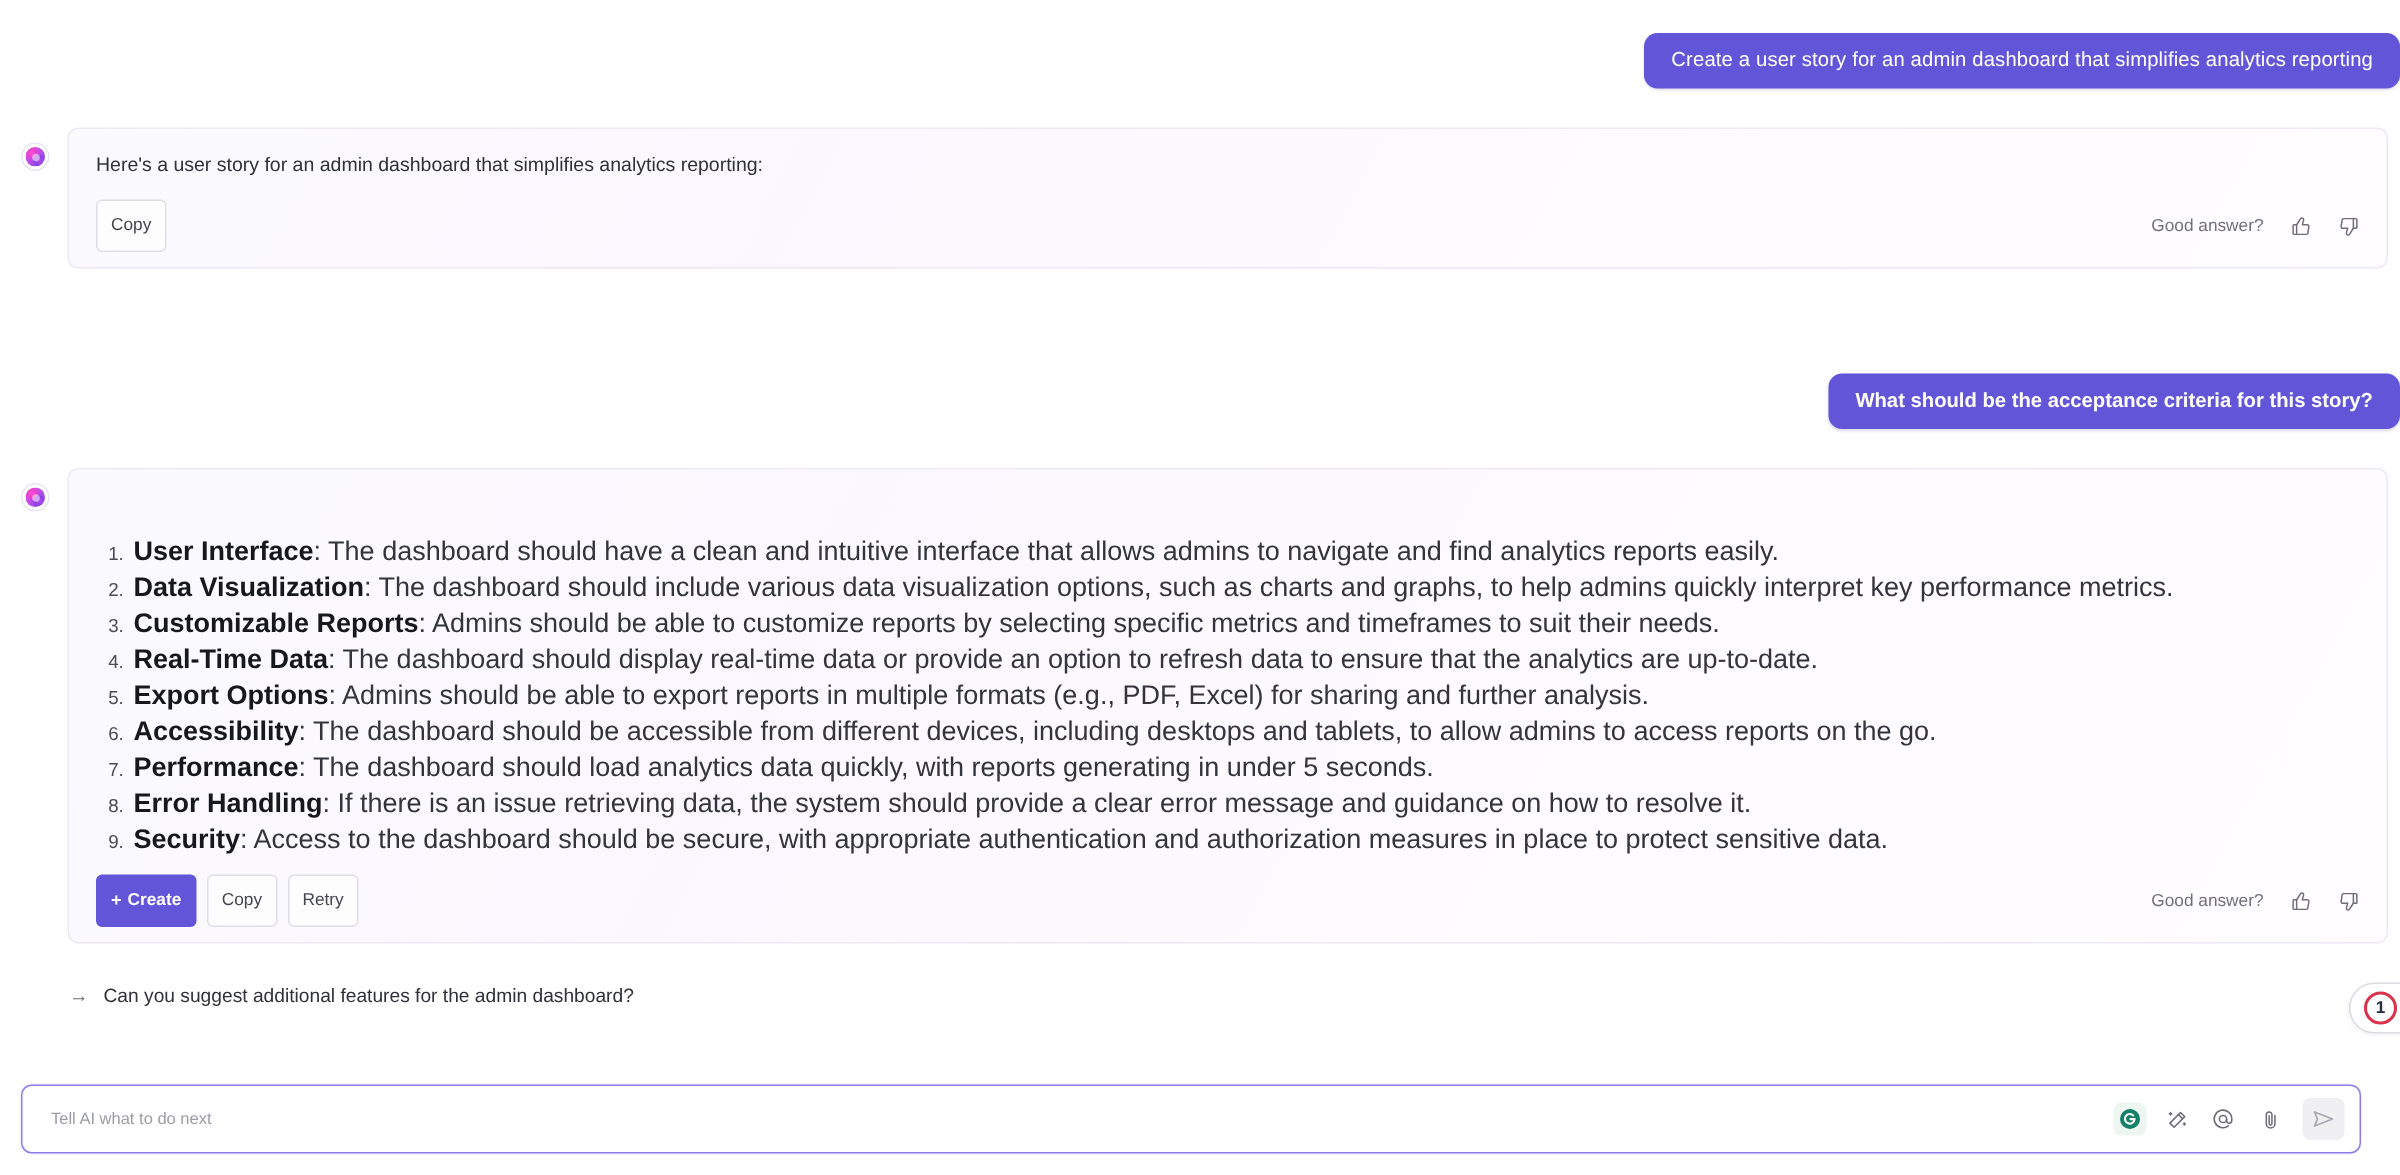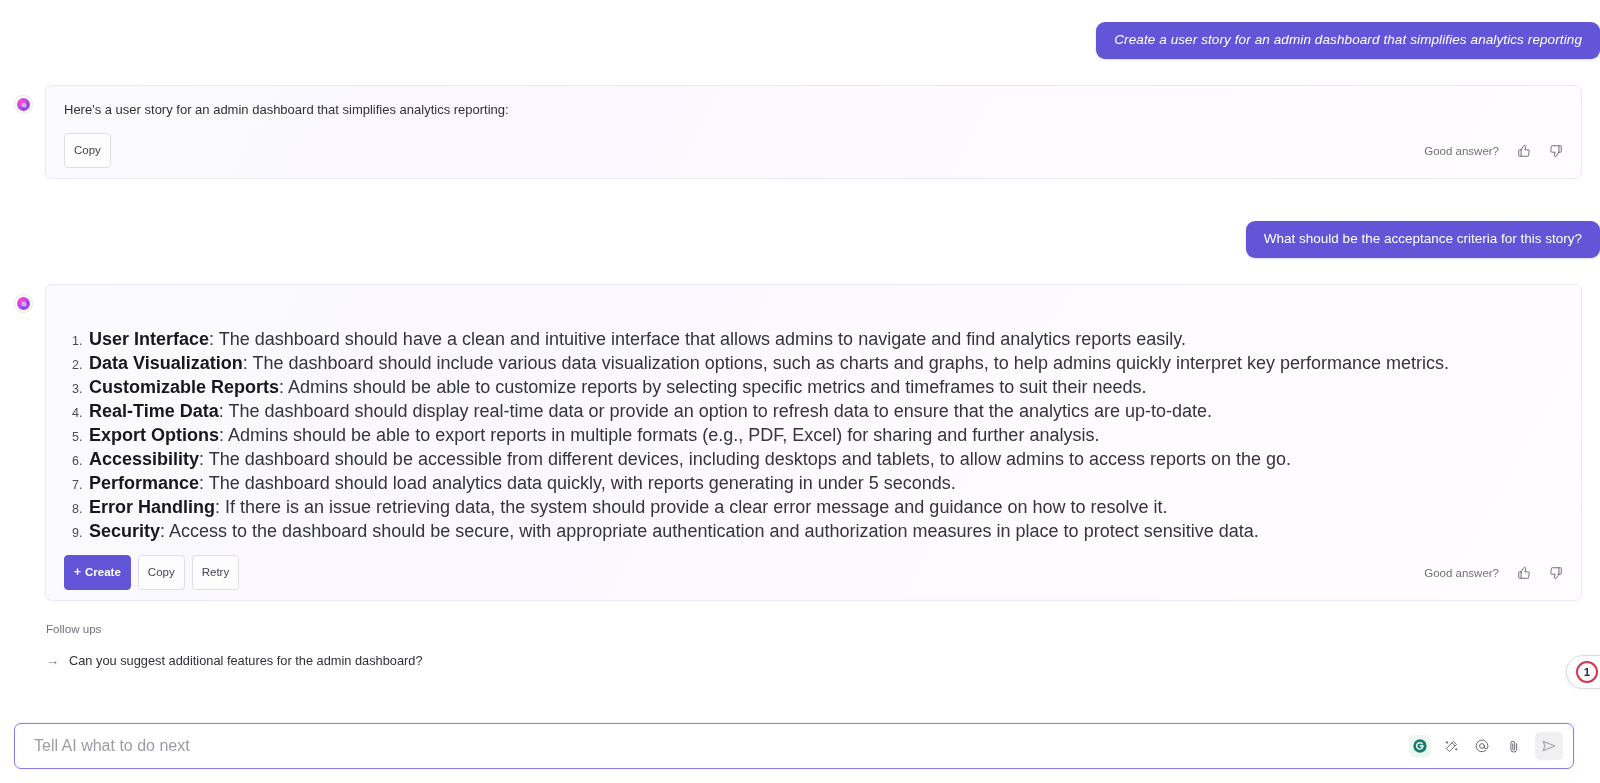--- a/index.html
+++ b/index.html
@@ -46,22 +46,22 @@
     background: #6355d8;
     color: #ffffff;
     border-radius: 9px;
     padding: 9px 18px 10px 18px;
     font-size: 13.5px;
     line-height: 18px;
     max-width: 1180px;
     white-space: nowrap;
     box-shadow: 0 1px 2px rgba(60, 50, 140, 0.18);
   }
-  .user-bubble.italic { font-style: italic; font-weight: 400; letter-spacing: 0.1px; text-align: right; }
-  .user-bubble.bold { font-weight: 400; }
+  .user-bubble.italic { font-weight: 400; letter-spacing: 0.1px; text-align: right; }
+  .user-bubble.bold { font-weight: 700; margin-top: 28px; }
 
   
   .assistant-row {
     position: relative;
     display: flex;
     align-items: flex-start;
     width: 100%;
   }
   .assistant-avatar {
     flex: 0 0 auto;
@@ -92,21 +92,21 @@
     left: 50%; top: 50%;
     transform: translate(-50%, -50%);
     width: 5px; height: 5px;
     border-radius: 50%;
     background: rgba(255,255,255,0.55);
   }
 
   .assistant-card {
     flex: 1 1 auto;
     margin-left: 12px;
-    margin-right: 18px;
+    margin-right: 8px;
     border: 1px solid #ece8f4;
     border-radius: 7px;
     background: linear-gradient(118deg, #fbfaff 0%, #faf8fe 32%, #fdfbff 62%, #fffdff 100%);
     padding: 14px 18px 10px 18px;
     position: relative;
   }
 
   .intro-text {
     font-size: 13px;
     line-height: 19px;
@@ -275,21 +275,21 @@
     display: flex;
     align-items: center;
     padding: 0 6px 0 17px;
     box-shadow: 0 0 0 1px rgba(141,124,232,0.08);
   }
   .composer-input {
     flex: 1 1 auto;
     border: none;
     outline: none;
     font-family: "Liberation Sans", sans-serif;
-    font-size: 16px;
+    font-size: 11px;
     color: #3b82f6;
     background: transparent;
     height: 40px;
   }
   .composer-input::placeholder { color: #9b9ca6; }
 
   .composer-tools {
     flex: 0 0 auto;
     display: flex;
     align-items: center;
@@ -404,21 +404,20 @@
                 <path d="M17 14V3h3a1 1 0 0 1 1 1v9a1 1 0 0 1-1 1h-3z"></path>
                 <path d="M17 14l-4.5 7a2 2 0 0 1-3.4-2l1.4-5H5a2 2 0 0 1-2-2.3l1.1-6A2 2 0 0 1 6 3h11"></path>
               </svg>
             </span>
           </div>
         </div>
       </div>
     </div>
 
     <div class="followups">
-      <div class="fu-title">Follow ups</div>
       <div id="followup-items">
           <div class="fu-item">
             <span class="arrow">→</span>
             <span>Can you suggest additional features for the admin dashboard?</span>
           </div>
         </div>
     </div>
 
   </div>
 

